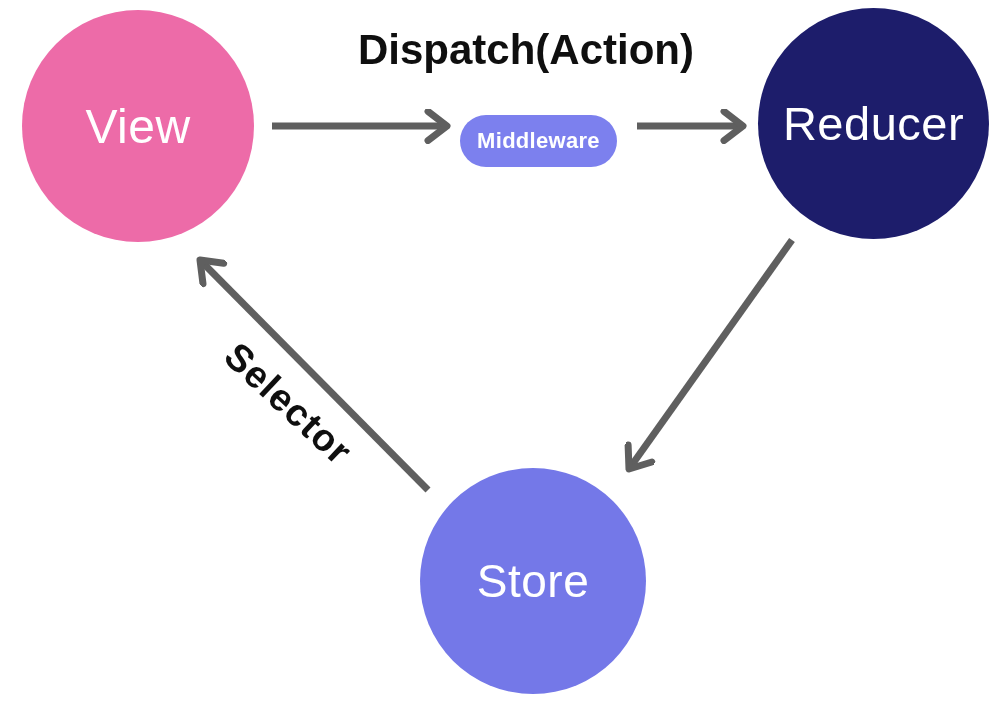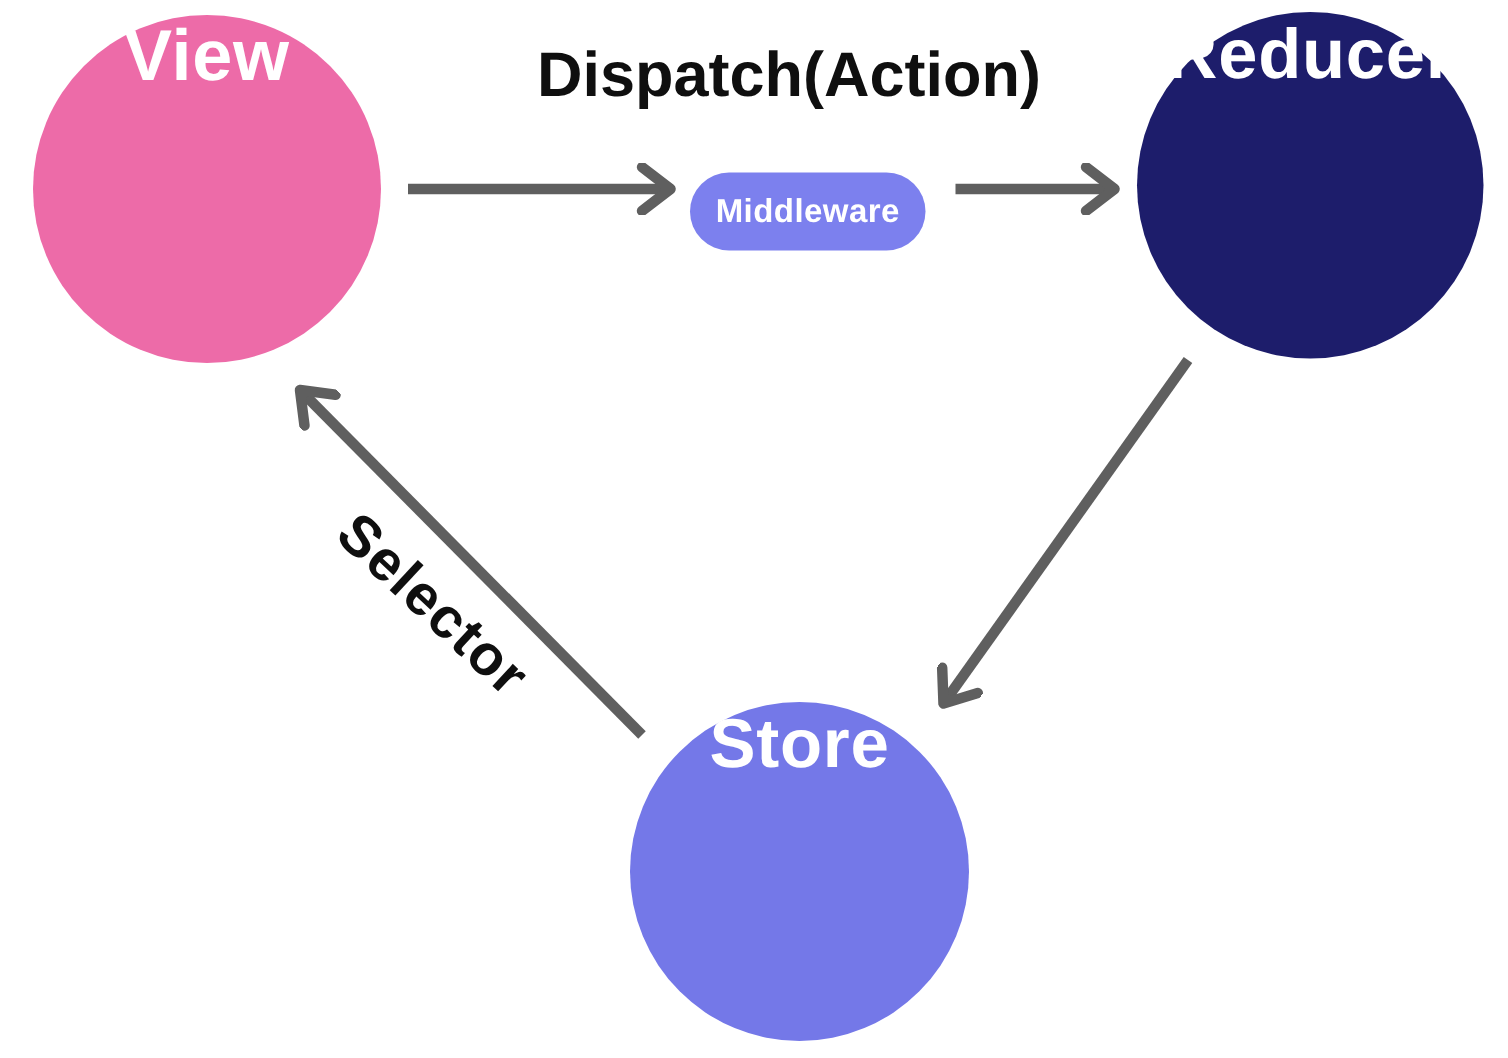--- a/index.html
+++ b/index.html
@@ -11,23 +11,24 @@
     width: 1005px;
     height: 705px;
     background: #ffffff;
     overflow: hidden;
   }
 
   .node {
     position: absolute;
     border-radius: 50%;
     display: flex;
+    align-items: center;
     justify-content: center;
     color: #ffffff;
-    font-weight: 700;
+    font-weight: 400;
     letter-spacing: 0.5px;
   }
 
   .node-view {
     left: 22px; top: 10px;
     width: 232px; height: 232px;
     background: #ED6BA8;
     font-size: 48px;
   }
 

